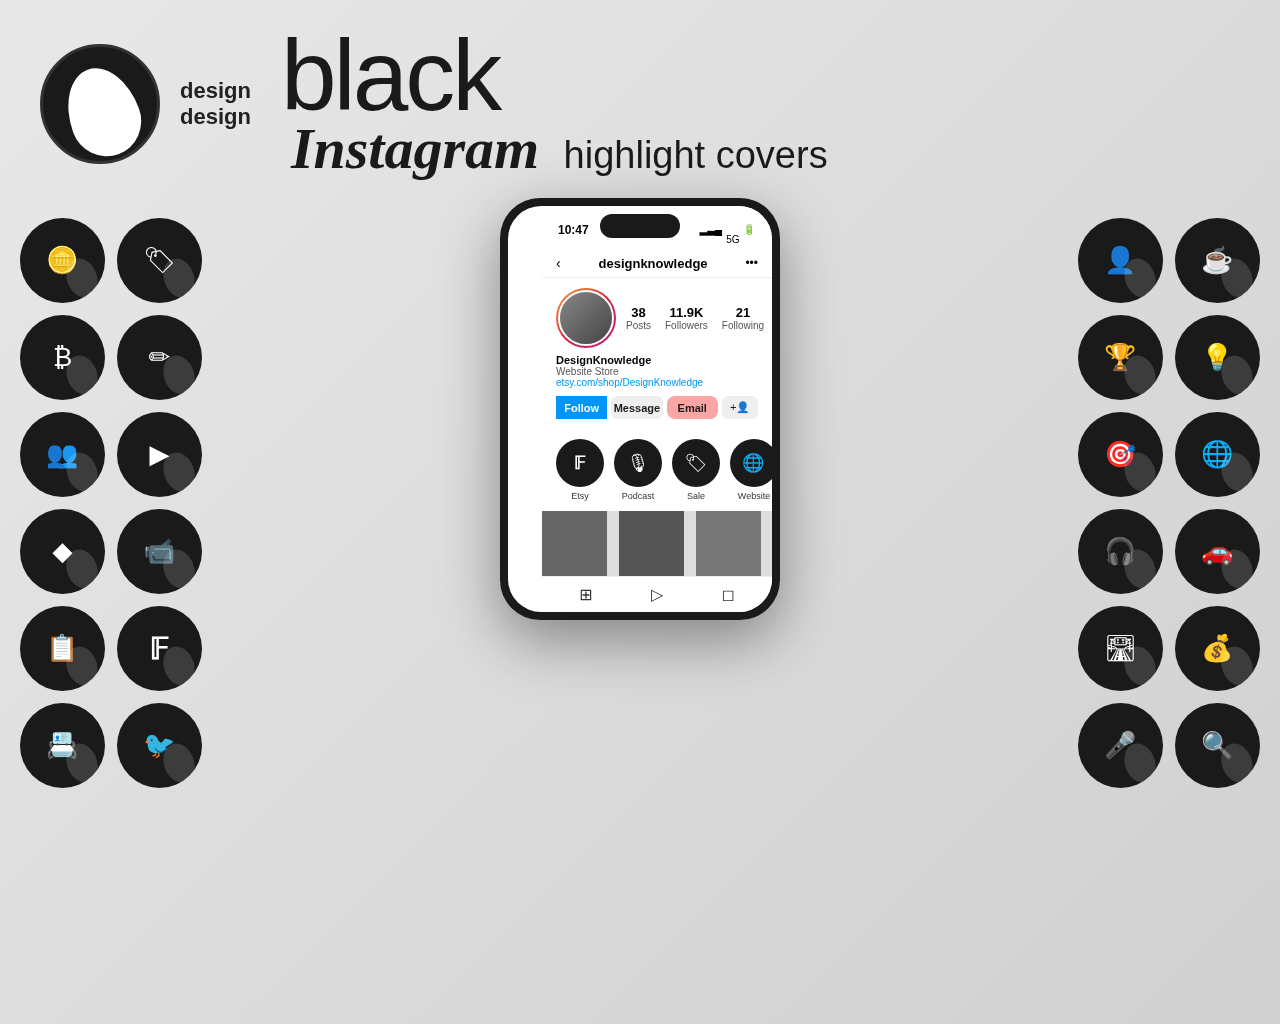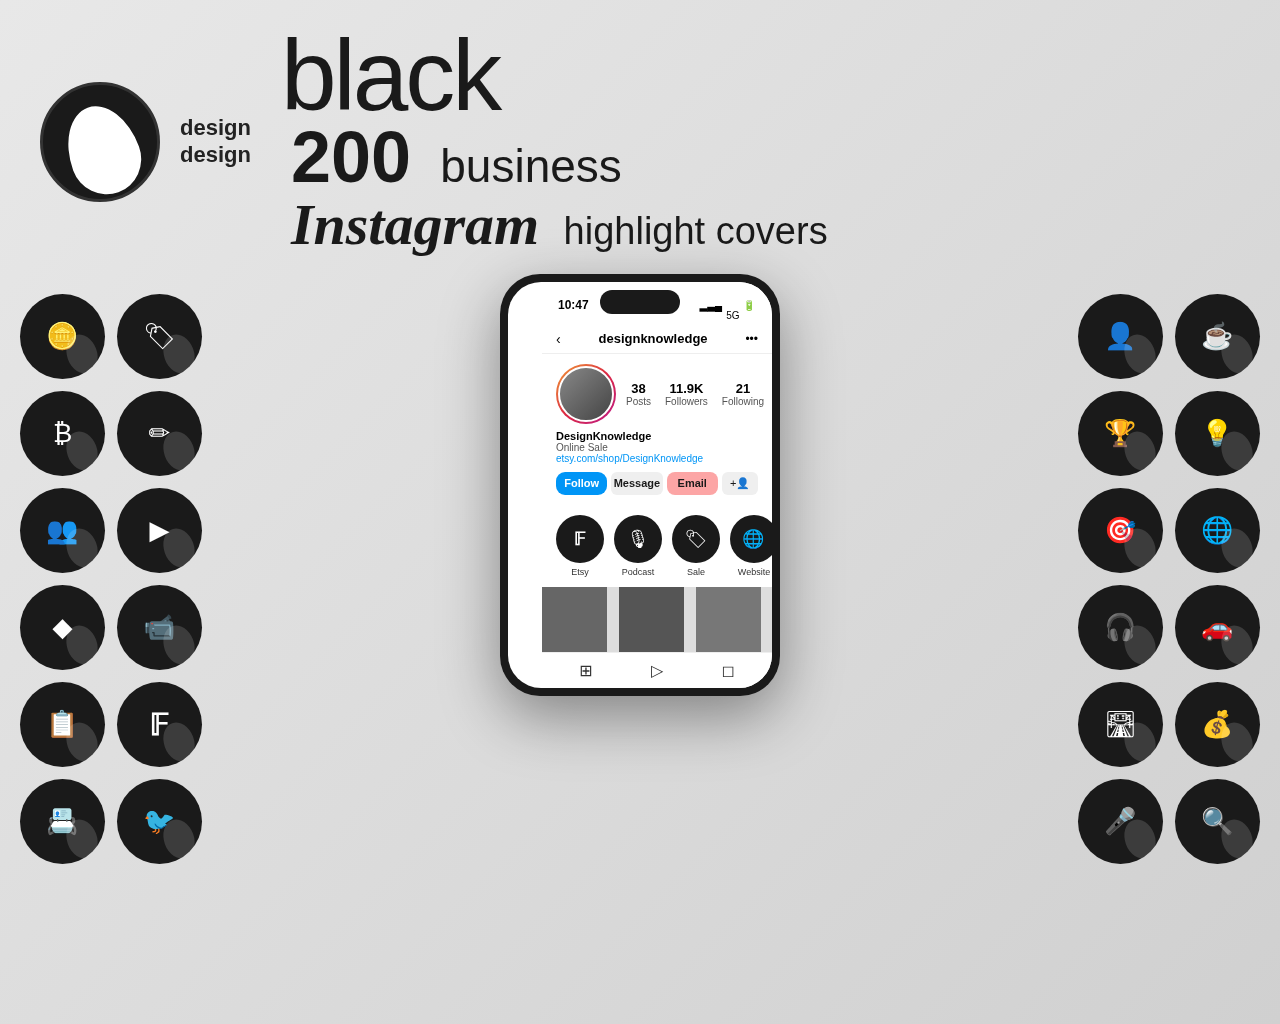--- a/index.html
+++ b/index.html
@@ -226,21 +226,21 @@
     .ig-buttons {
       display: flex;
       gap: 4px;
       margin-top: 8px;
     }
     .ig-btn-follow {
       flex: 1;
       background: #0095f6;
       color: white;
       border: none;
-      border-radius: 9px;
+      border-radius: 0;
       padding: 5px 0;
       font-weight: 700;
       font-size: 11px;
       cursor: pointer;
     }
     .ig-btn-message {
       flex: 1;
       background: #efefef;
       color: #1a1a1a;
       border: none;
@@ -330,24 +330,20 @@
 
 <div class="header">
   <div class="logo-circle"></div>
   <div class="sticker-text">
     <span>design</span>
     <span>design</span>
   </div>
   <div style="display:flex; flex-direction:column; flex:1;">
     <div class="black-title">black</div>
     <div style="margin-top:0; padding-left:10px;">
-      <div style="font-size:62px; font-weight:900; color:#1a1a1a; line-height:1.05;">
-        <span style="font-size:72px;">200</span>
-        <span style="font-size:46px; font-weight:400; margin-left:12px;">business</span>
-      </div>
       <div style="font-size:58px; font-style:italic; font-weight:700; font-family:Georgia,serif; color:#1a1a1a; line-height:1;">
         <span>Instagram</span>
         <span style="font-size:38px; font-style:normal; font-weight:400; font-family:Arial,sans-serif; margin-left:10px;">highlight covers</span>
       </div>
     </div>
   </div>
 </div>
 
 <div class="main-layout">
 
@@ -413,21 +409,21 @@
                 <div class="ig-stat-label">Followers</div>
               </div>
               <div class="ig-stat">
                 <div class="ig-stat-num">21</div>
                 <div class="ig-stat-label">Following</div>
               </div>
             </div>
           </div>
           <div class="ig-bio">
             <div class="ig-bio-name">DesignKnowledge</div>
-            <div class="ig-bio-sub">Online Sale</div>
+            <div class="ig-bio-sub">Website Store</div>
             <div class="ig-bio-link">etsy.com/shop/DesignKnowledge</div>
           </div>
           <div class="ig-buttons">
             <button class="ig-btn-follow">Follow</button>
             <button class="ig-btn-message">Message</button>
             <button class="ig-btn-email">Email</button>
             <button class="ig-btn-add">+👤</button>
           </div>
         </div>
 

